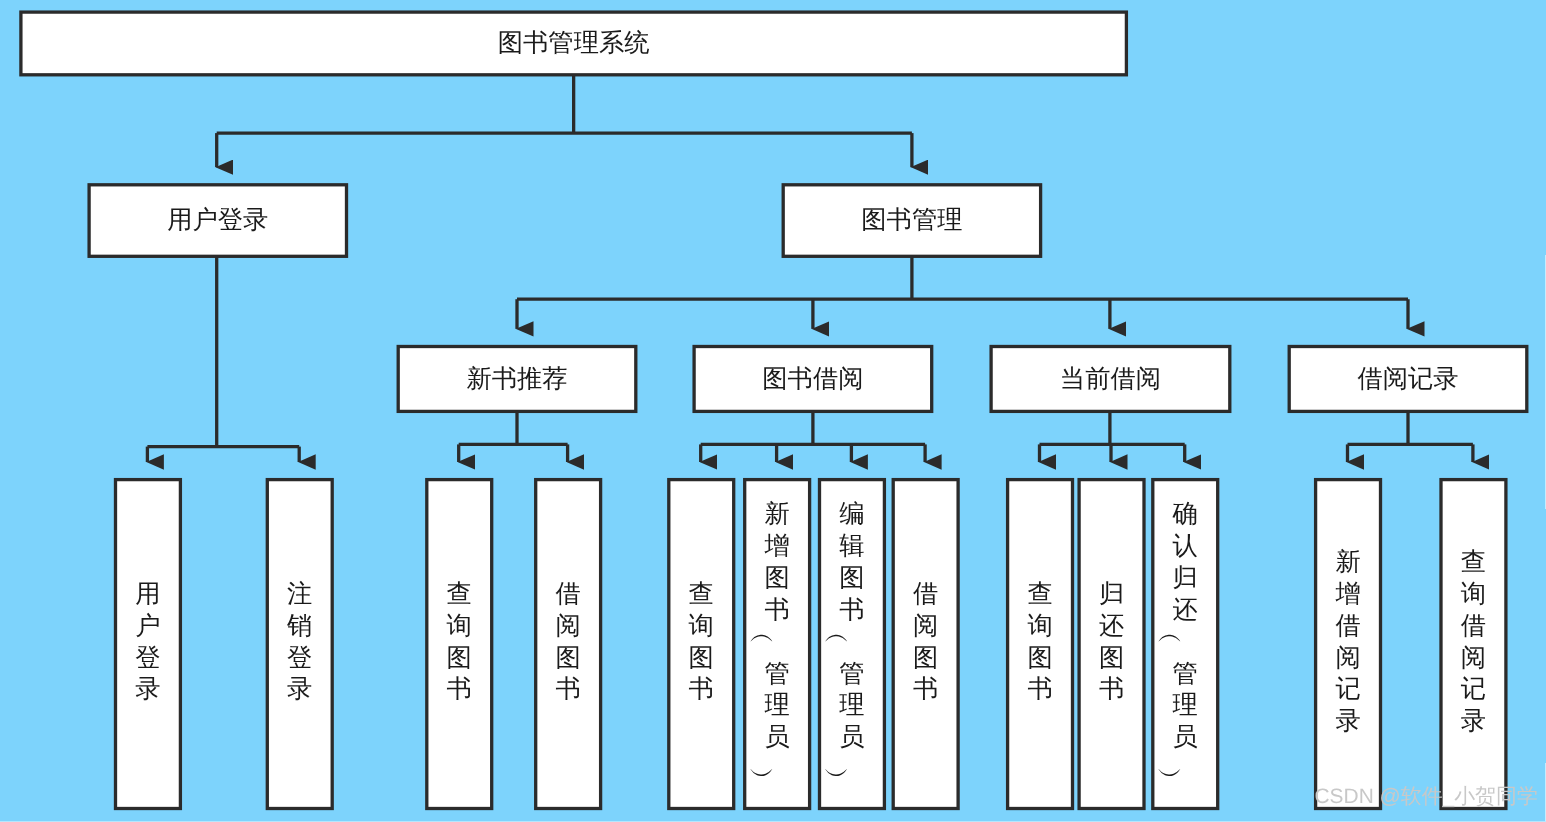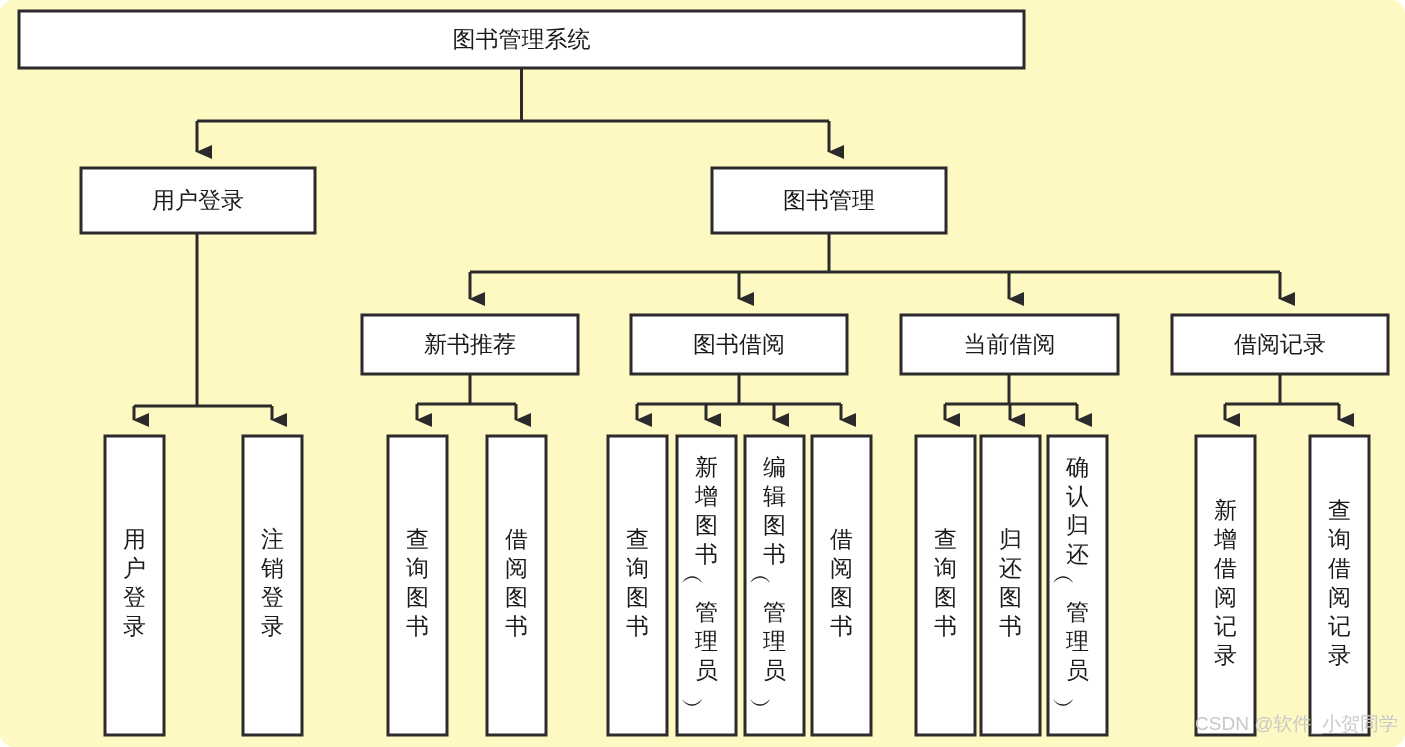--- a/index.html
+++ b/index.html
@@ -8,23 +8,22 @@
     padding: 0;
     background: #ffffff;
   }
   body {
     font-family: "Liberation Sans", "DejaVu Sans", sans-serif;
   }
   #diagram-root {
     position: relative;
     width: 1405px;
     height: 747px;
-    background: #fef9c3;
+    background: #7dd3fc;
     overflow: hidden;
-    border-radius: 14px;
   }
   svg#flowchart {
     position: absolute;
     top: 0;
     left: 0;
     width: 1405px;
     height: 747px;
     display: block;
   }
   .box-rect {

